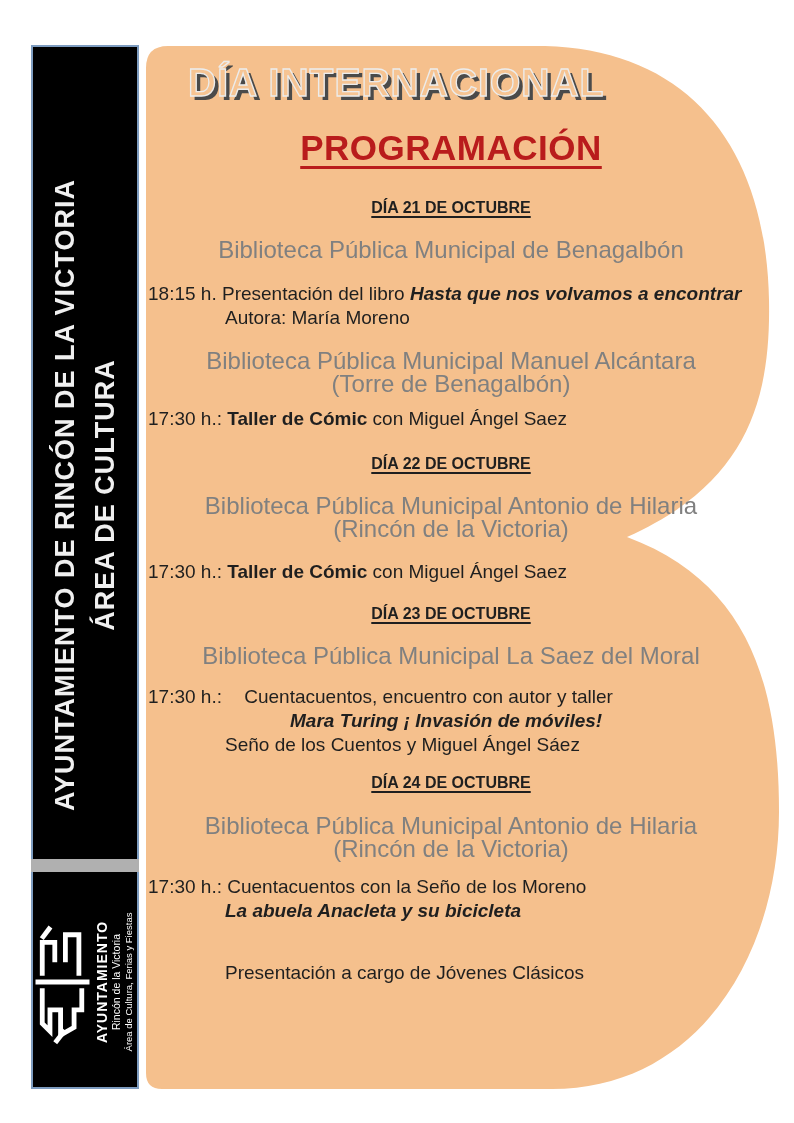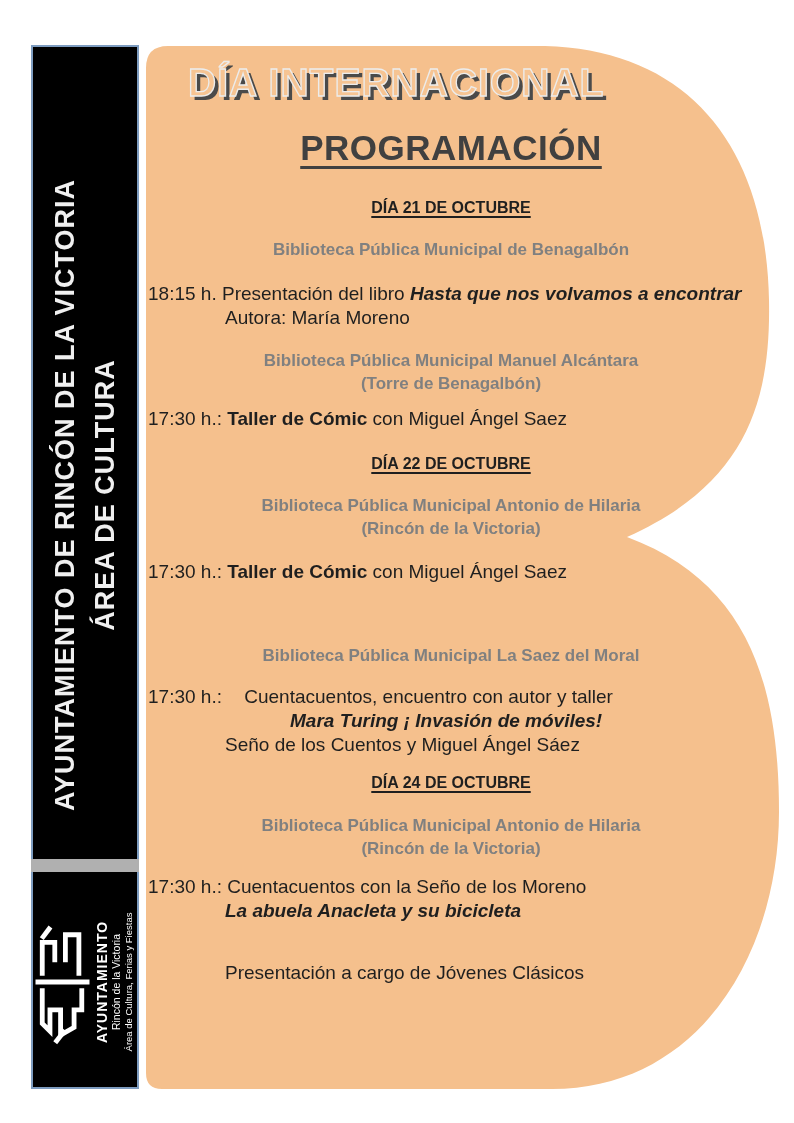--- a/index.html
+++ b/index.html
@@ -45,26 +45,26 @@
   .title{position:absolute;left:28px;top:43px;margin:15px;}
   .tline{
     display:block;font-size:39px;font-weight:800;letter-spacing:1px;line-height:50px;
     color:#f6c493;
     -webkit-text-stroke:1.3px #ececec;
     text-shadow:4px 4px 0 #4a4a4a;
     white-space:nowrap;
   }
   .prog{
     position:absolute;top:128px;left:0;width:100%;margin:0;text-align:center;
-    font-size:35px;font-weight:bold;color:#404040;letter-spacing:0.5px;
+    font-size:35px;font-weight:bold;color:#b91c1c;letter-spacing:0.5px;
   }
   .prog span{text-decoration:underline;text-decoration-thickness:3px;text-underline-offset:6px;}
   .dayhead{font-weight:bold;font-size:16px;}
   .dayhead span{text-decoration:underline;text-decoration-thickness:2px;text-underline-offset:3px;}
-  .venue{font-weight:bold;color:#808080;font-size:17px;}
+  .venue{font-weight:normal;color:#808080;font-size:24px;}
   .b{font-weight:bold;}
   .bi{font-weight:bold;font-style:italic;}
   .gap{margin-left:17px;}
 </style>
 </head>
 <body>
 
 <div class="page">
 
   <svg class="bshape" viewBox="0 0 794 1123" xmlns="http://www.w3.org/2000/svg" aria-hidden="true">
@@ -135,20 +135,21 @@
     <div class="cline center dayhead" style="top:452px"><span>DÍA 22 DE OCTUBRE</span></div>
     <div class="cline center venue" style="top:494px">Biblioteca Pública Municipal Antonio de Hilaria</div>
     <div class="cline center venue" style="top:517px">(Rincón de la Victoria)</div>
 
     <div class="cline left" style="top:560px">
       <span>17:30 h.:</span>
       <span class="b">Taller de Cómic</span>
       <span>con Miguel Ángel Saez</span>
     </div>
 
+    <div class="cline center dayhead" style="top:602px"><span>DÍA 23 DE OCTUBRE</span></div>
     <div class="cline center venue" style="top:644px">Biblioteca Pública Municipal La Saez del Moral</div>
 
     <div class="cline left" style="top:685px">
       <span>17:30 h.:</span>
       <span class="gap">Cuentacuentos, encuentro con autor y taller</span>
     </div>
     <div class="cline ind2 bi" style="top:709px">Mara Turing ¡ Invasión de móviles!</div>
     <div class="cline ind" style="top:733px">Seño de los Cuentos y Miguel Ángel Sáez</div>
 
     <div class="cline center dayhead" style="top:771px"><span>DÍA 24 DE OCTUBRE</span></div>

